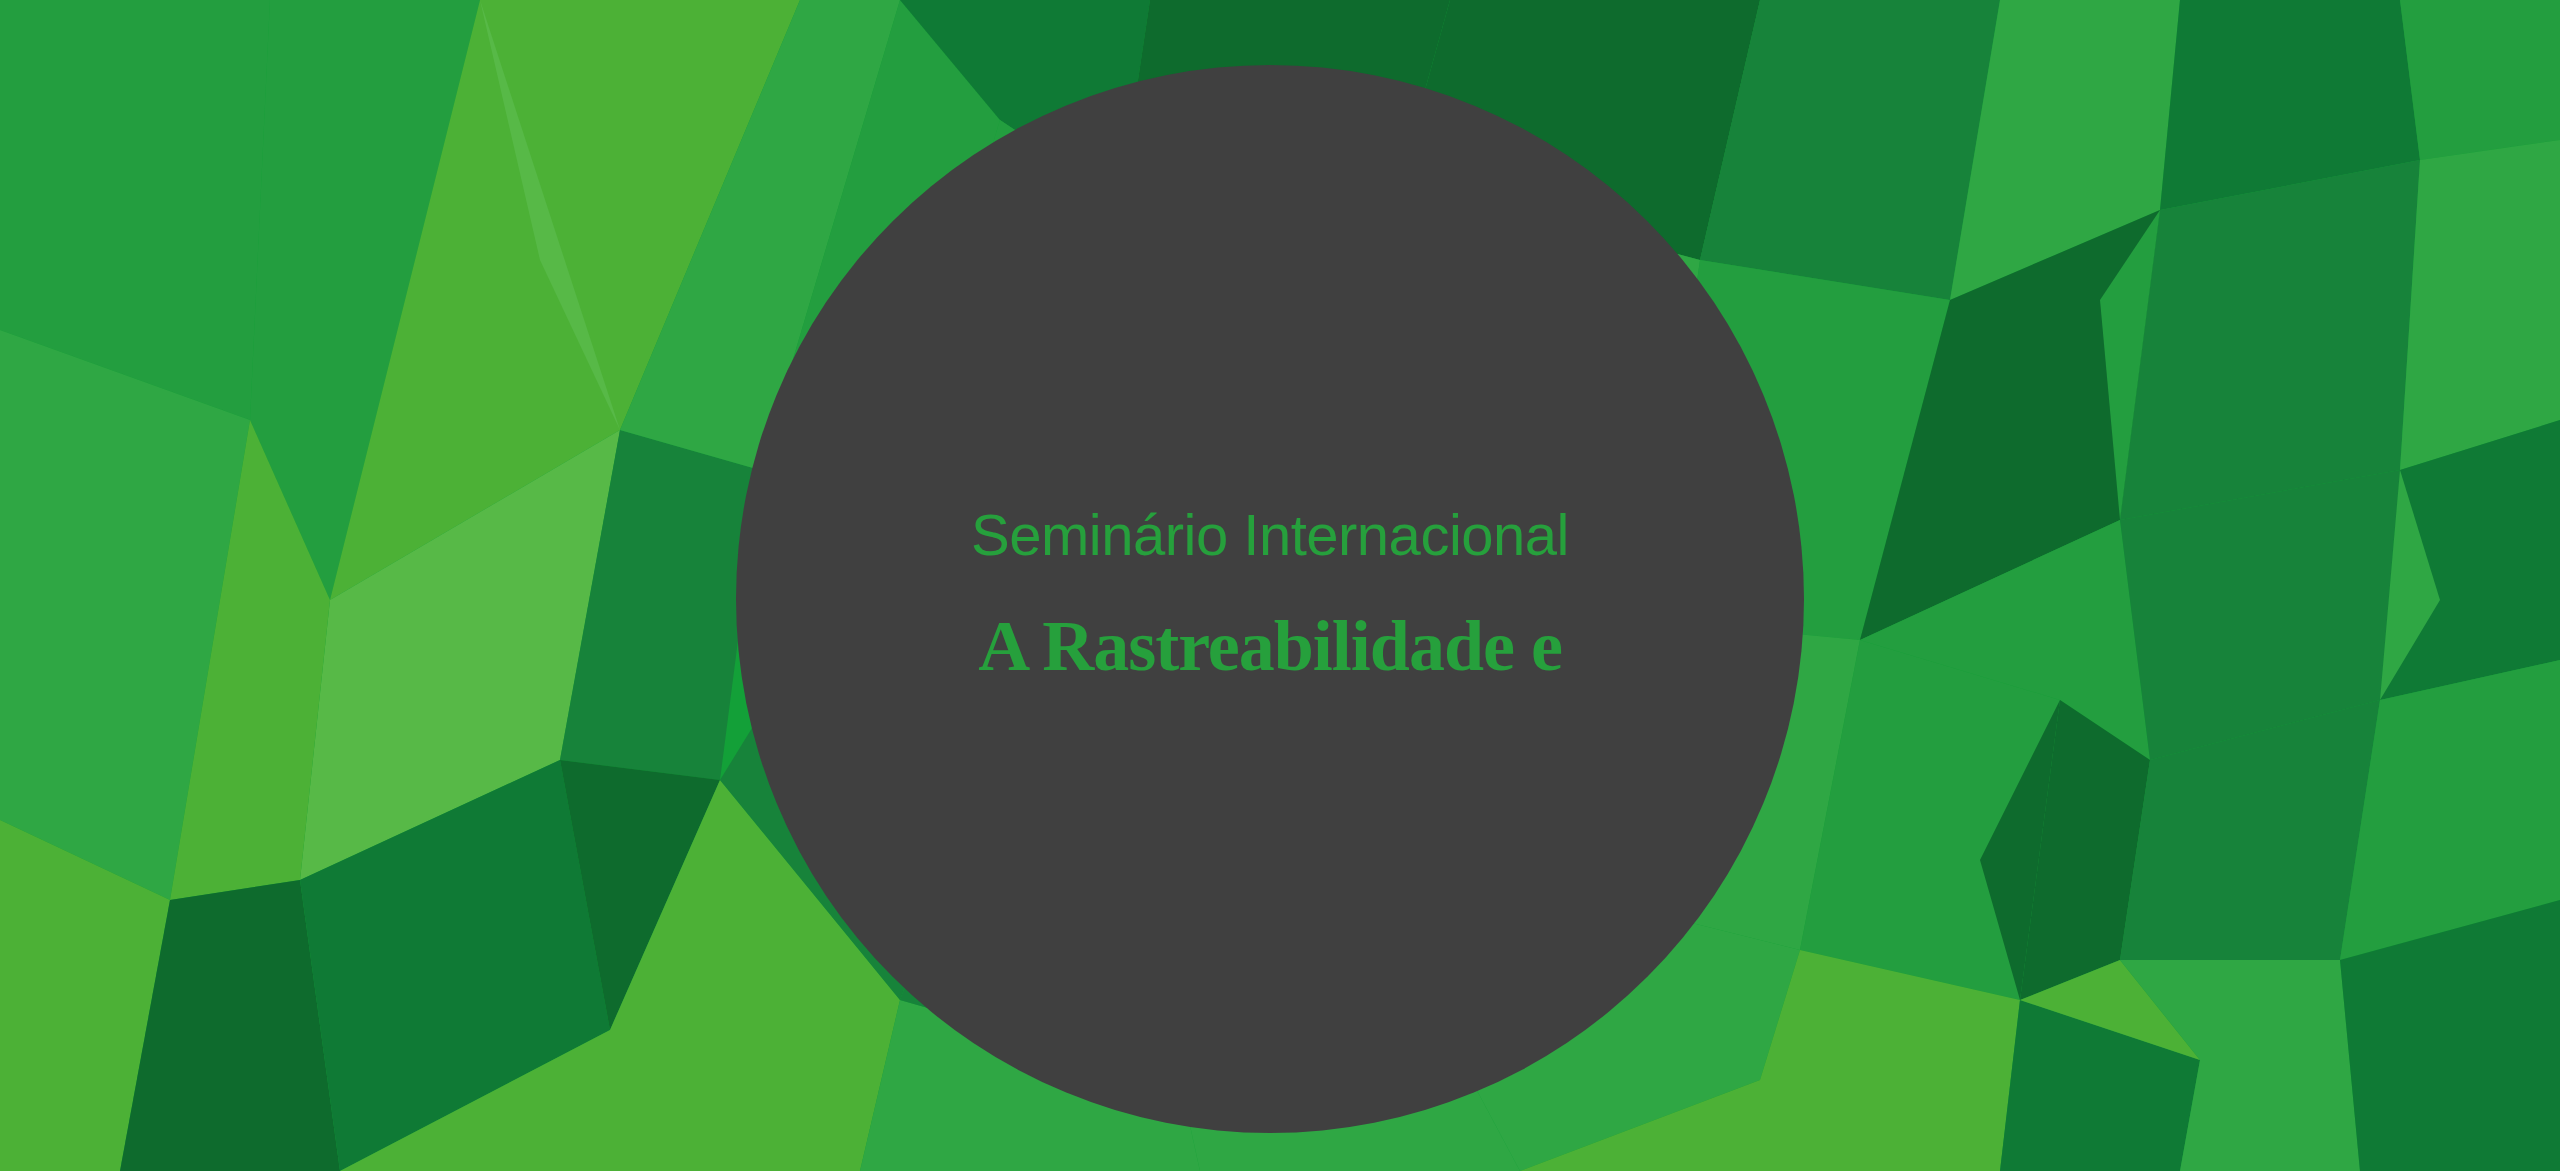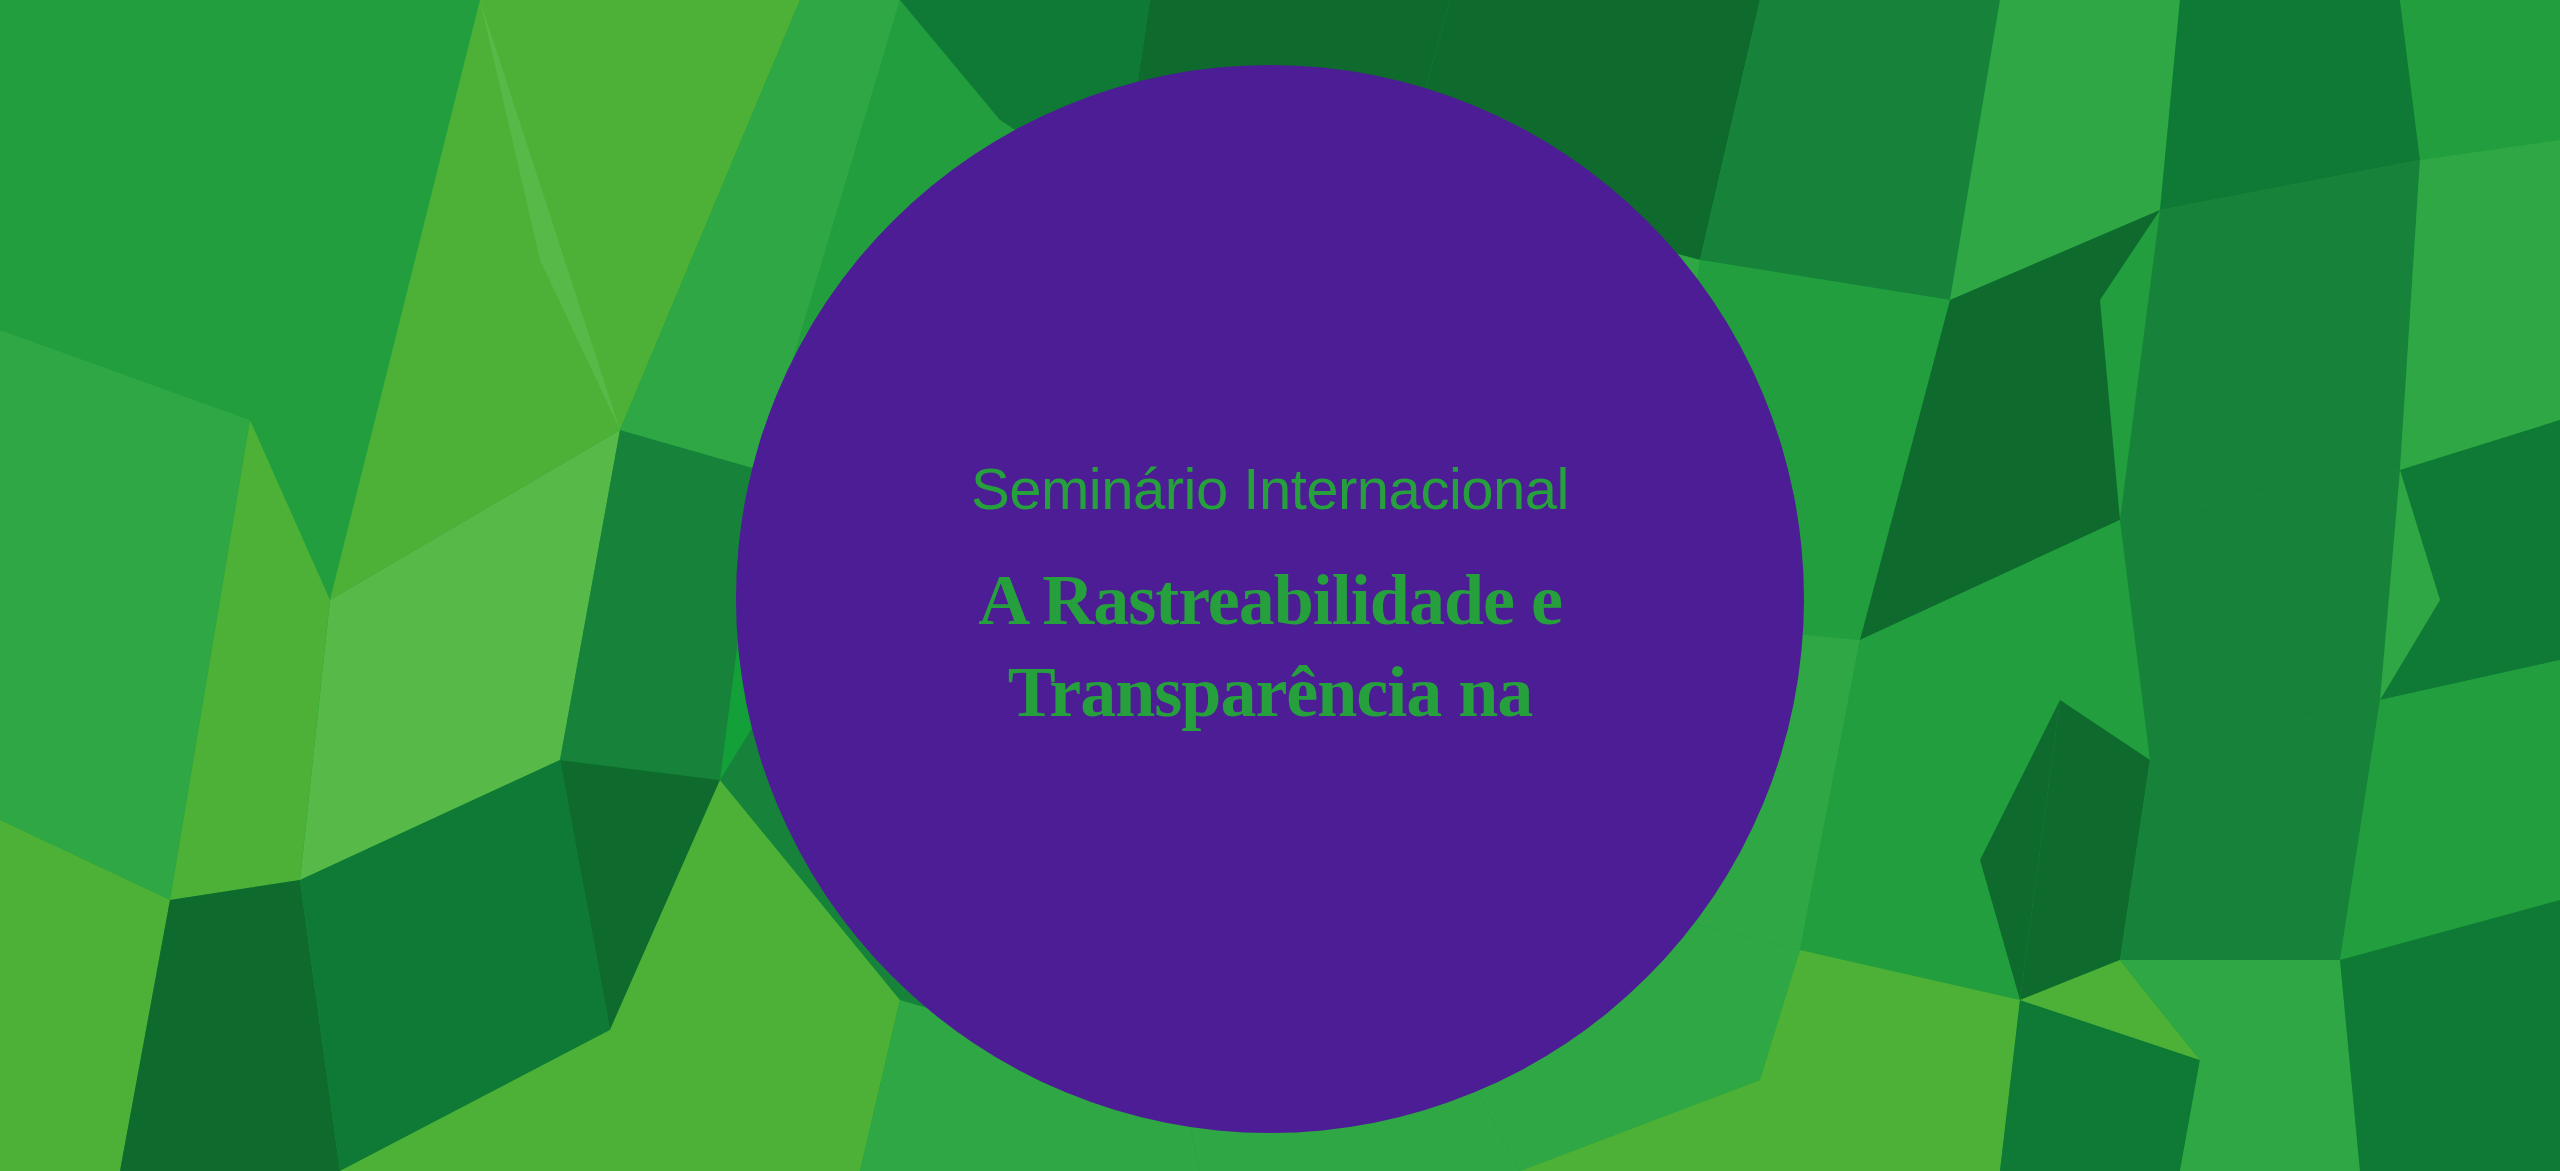--- a/index.html
+++ b/index.html
@@ -127,21 +127,20 @@
     <polygon points="2200,1060 2120,960 2340,960 2360,1171 2180,1171" fill="#2fa744"></polygon>
     <polygon points="2340,960 2560,900 2560,1171 2360,1171" fill="#0f7a35"></polygon>
 
     <polygon points="1400,180 1500,560 1440,520" fill="#0f7a35"></polygon>
     <polygon points="2160,210 2120,520 2100,300" fill="#239e3f"></polygon>
     <polygon points="2400,470 2380,700 2440,600" fill="#2fa744"></polygon>
     <polygon points="480,0 620,430 540,260" fill="#57b947"></polygon>
     <polygon points="2060,700 2020,1000 1980,860" fill="#0e6b2d"></polygon>
   </svg>
 
-  <div id="circle-panel" style="background: #4c1d95;">
+  <div id="circle-panel" style="background: #404040;">
     <div id="eyebrow" style="color: rgb(38, 160, 60);">Seminário Internacional</div>
     <div id="headline" style="color: rgb(38, 160, 60);">
       <span class="hl-line">A Rastreabilidade e</span>
-      <span class="hl-line">Transparência na</span>
     </div>
   </div>
 
 </div>
 
 </body></html>

